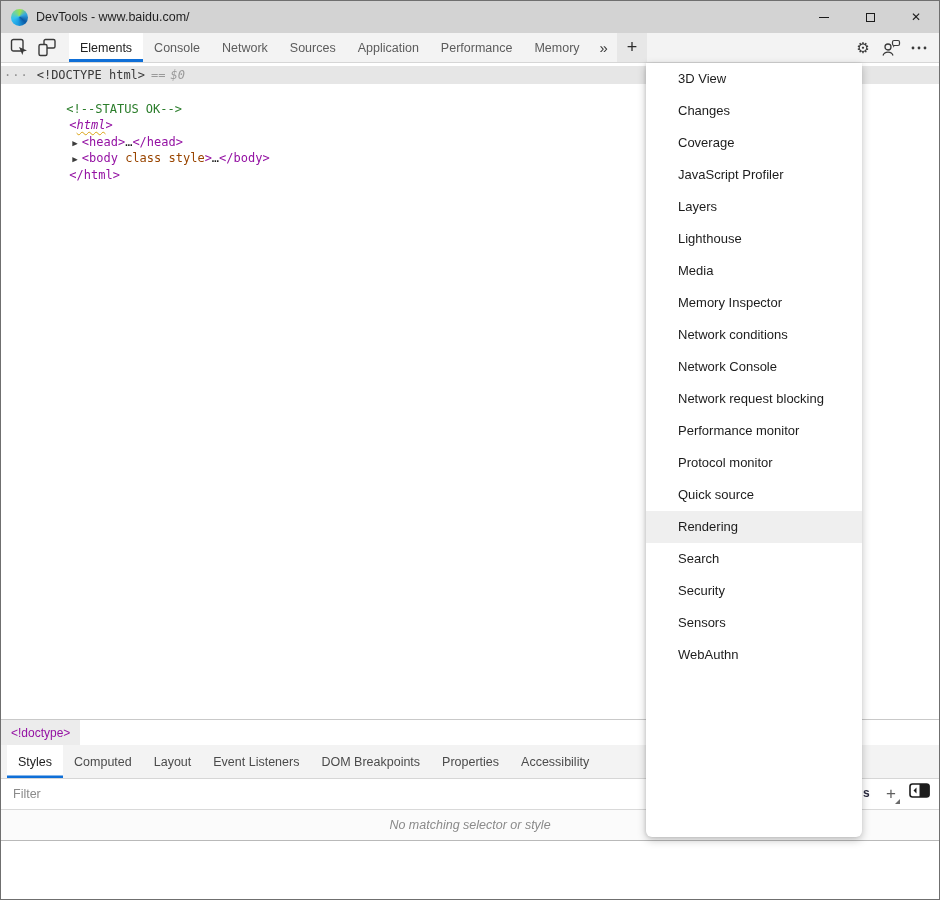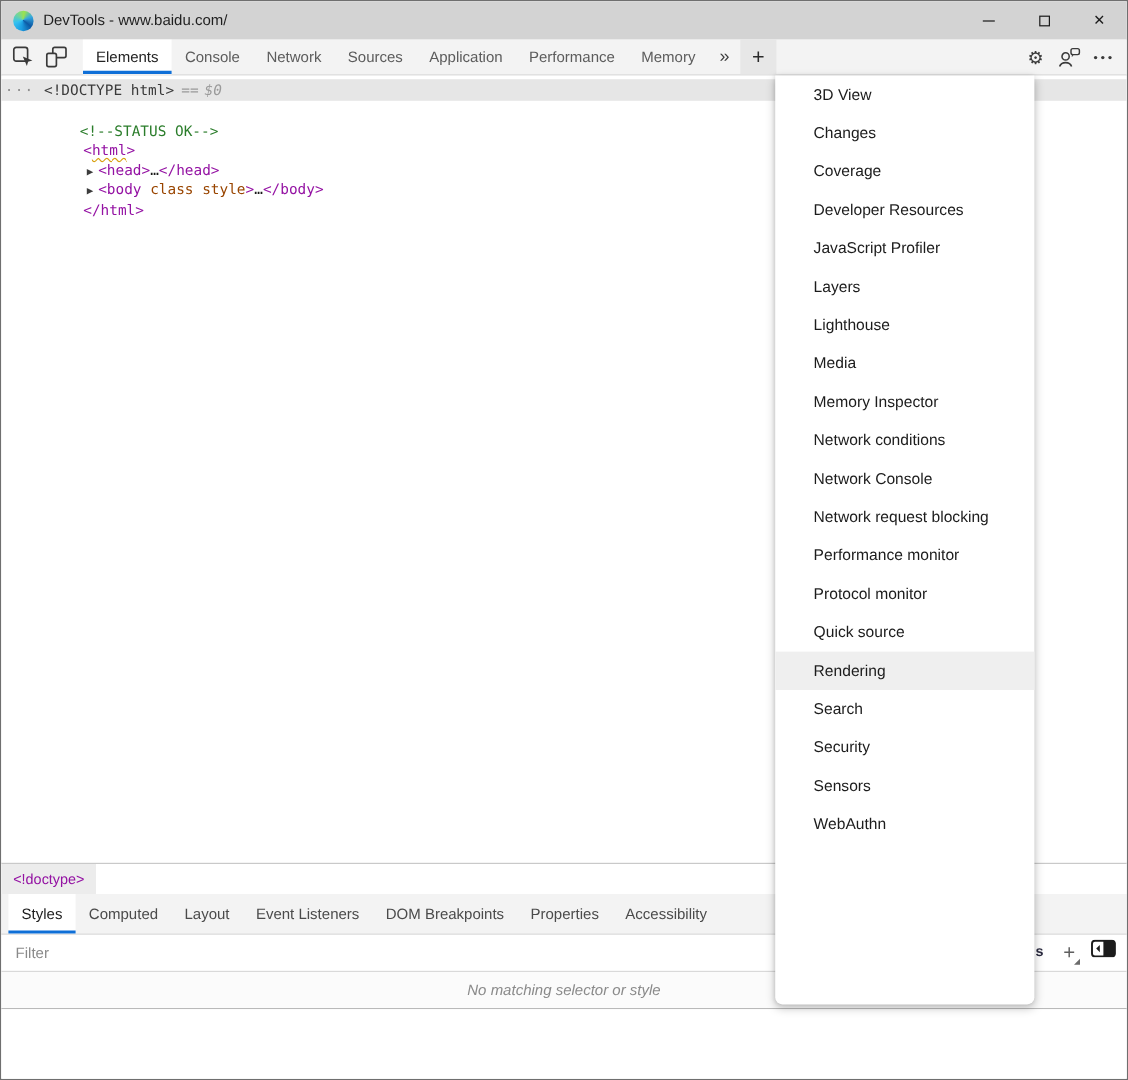--- a/index.html
+++ b/index.html
@@ -48,21 +48,21 @@
   .ovf-dots { margin-left:3px; color:#8f8f8f; letter-spacing:1px; }
   .t-doctype { margin-left:8px; color:#3a3a3a; }
   .t-eq { margin-left:6px; color:#9a9a9a; }
   .t-ref { margin-left:5px; color:#9a9a9a; font-style:italic; }
   .t-comment { color:#2b7d2b; }
   .t-tag { color:#9412a3; }
   .t-attr { color:#994500; }
   .t-dark { color:#1a1a1a; }
   .wavy { text-decoration-line:underline; text-decoration-style:wavy;
           text-decoration-color:#d9a112; text-decoration-thickness:1px;
-          text-underline-offset:2px; }
+          text-underline-offset:2px;font-style:italic; }
   .arrow { font-size:9px; color:#3c3c3c; margin-right:4px; }
   .pl22 { padding-left:22px; } .pl25 { padding-left:25px; } .pl28 { padding-left:28px; }
 
   
   .crumbbar { position:absolute; left:0; top:718px; width:100%; height:26px;
               background:#fff; border-top:1px solid #c9c9c9; display:flex; }
   .crumb { height:100%; padding:0 10px; background:#ececec; color:#9412a3;
            font-size:12px; display:flex; align-items:center; }
   .tabs2 { position:absolute; left:0; top:744px; width:100%; height:34px;
            background:#f3f3f3; border-bottom:1px solid #d6d6d6;
@@ -221,21 +221,20 @@
     </div>
   </div>
 
   <div class="emptymsg">No matching selector or style</div>
   <div class="bottomwhite"></div>
 
   <div class="menu">
     <div class="menu-item">3D View</div>
     <div class="menu-item">Changes</div>
     <div class="menu-item">Coverage</div>
-    <div class="menu-item">Developer Resources</div>
     <div class="menu-item">JavaScript Profiler</div>
     <div class="menu-item">Layers</div>
     <div class="menu-item">Lighthouse</div>
     <div class="menu-item">Media</div>
     <div class="menu-item">Memory Inspector</div>
     <div class="menu-item">Network conditions</div>
     <div class="menu-item">Network Console</div>
     <div class="menu-item">Network request blocking</div>
     <div class="menu-item">Performance monitor</div>
     <div class="menu-item">Protocol monitor</div>

